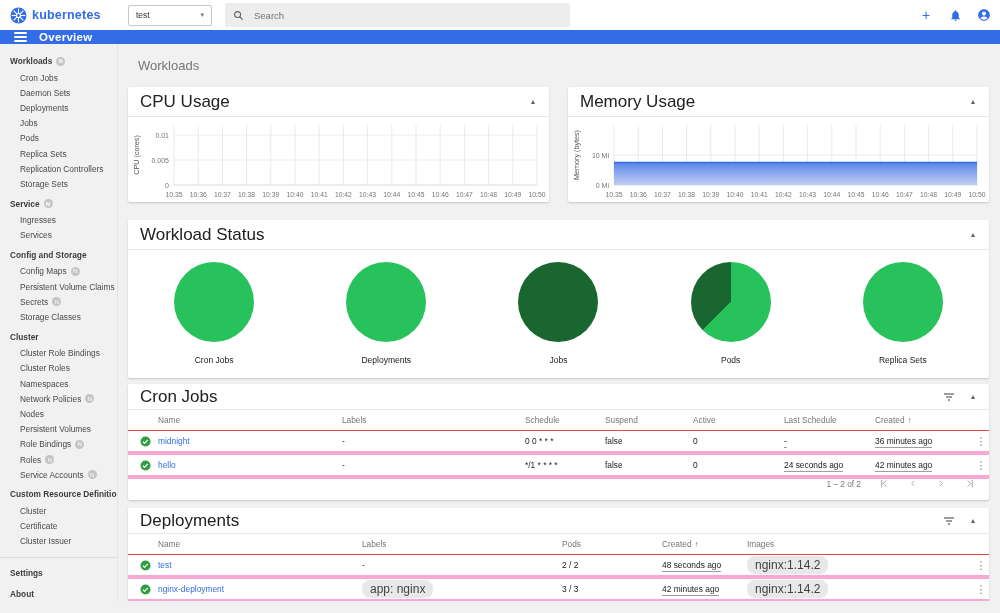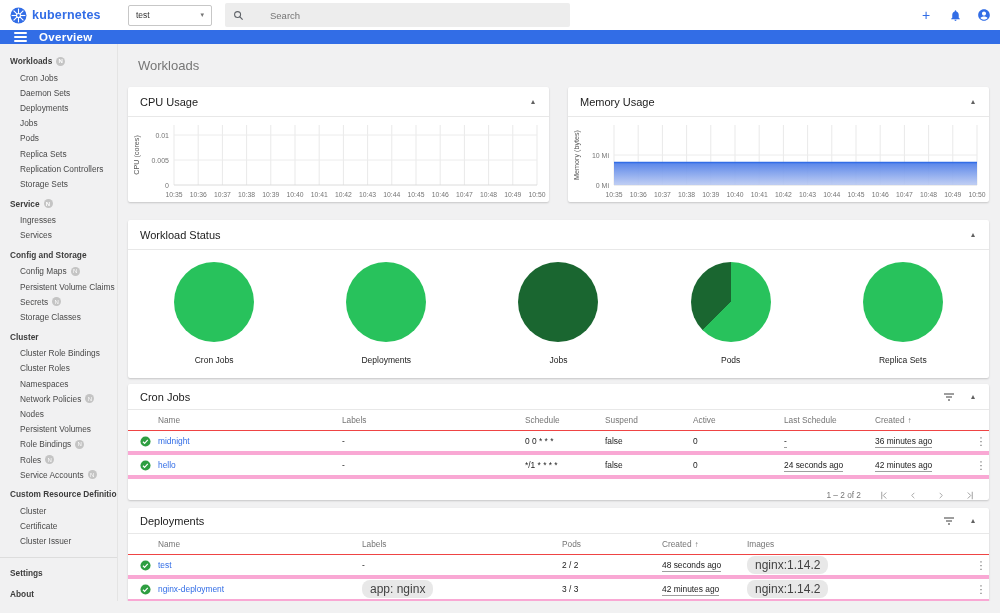--- a/index.html
+++ b/index.html
@@ -11,21 +11,21 @@
   .brand { display:flex; align-items:center; gap:5px; margin-left:10px; width:108px; cursor:pointer; }
   .brand-text { color:#326de6; font-size:12.5px; font-weight:bold; letter-spacing:.2px; }
   .ns-select { margin-left:10px; width:84px; height:21px; border:1px solid #c7c7c7; border-radius:2px;
     display:flex; align-items:center; justify-content:space-between; padding:0 7px; background:#fff; cursor:pointer; }
   .ns-select .val { font-size:8.5px; color:#333; }
   .ns-select .caret { font-size:7px; color:#757575; }
   .searchbar { margin-left:13px; width:345px; height:24px; background:#ededed; border-radius:2px;
     display:flex; align-items:center; padding:0 8px; }
   .searchbar svg { flex:0 0 auto; }
   .searchbar input { border:0; outline:0; background:transparent; font-size:9.5px; color:#333;
-    margin-left:26px; width:100%; font-family:"Liberation Sans",sans-serif; }
+    margin-left:10px; width:100%; font-family:"Liberation Sans",sans-serif; }
   .searchbar input::placeholder { color:#757575; }
   .top-icons { position:absolute; right:8px; top:0; height:30px; display:flex; align-items:center; gap:13px; }
   .icon-btn { width:16px; height:16px; display:flex; align-items:center; justify-content:center;
     color:#326de6; cursor:pointer; }
   .plus-glyph { font-size:14px; color:#326de6; line-height:1; font-weight:400; }
 
   
   .appbar { height:14px; background:#326de6; display:flex; align-items:center; color:#fff; }
   .menu-icon { width:13px; margin:0 0 0 14px; cursor:pointer; }
   .menu-icon div { height:2px; background:#fff; margin:2px 0; border-radius:1px; }
@@ -41,21 +41,21 @@
   .nav-item span.lbl { font-size:8.3px; white-space:nowrap; }
   .badge { width:9px; height:9px; border-radius:50%; background:#c4c4c4; color:#fff; font-size:6px;
     display:flex; align-items:center; justify-content:center; flex:0 0 auto; }
   .side-divider { height:1px; background:#ddd; margin:8px 0 6px 0; }
 
   .main { flex:1; padding:12px 11px 0 10px; overflow:hidden; }
   .page-title { font-size:13px; color:#767676; margin:2px 0 14px 10px; }
 
   .card { background:#fff; border-radius:2px; box-shadow:0 1px 2px rgba(0,0,0,.18); }
   .card-head { height:30px; display:flex; align-items:center; padding:0 12px; border-bottom:1px solid #e8e8e8; }
-  .card-title { font-size:11px; color:#212121; flex:1; }
+  .card-title { font-size:17px; color:#212121; flex:1; }
   .collapse-caret { font-size:8px; color:#616161; cursor:pointer; padding:2px; }
   .filter-btn { margin-right:14px; cursor:pointer; display:flex; align-items:center; }
 
   .charts-row { display:flex; gap:19px; margin-bottom:18px; }
   .chart-card { width:421px; height:115px; }
   .chart-box { width:421px; height:84px; }
 
   .status-card { margin-bottom:6px; height:158px; }
   .pies-row { display:flex; justify-content:space-around; padding-top:12px; }
   .pie-slot { display:flex; flex-direction:column; align-items:center; width:172px; }
@@ -69,21 +69,21 @@
   .thead { height:21px; border-bottom:1px solid #ef4444; }
   .th { font-size:8.3px; color:#757575; display:flex; align-items:center; gap:3px; cursor:pointer; }
   .sort-arrow { font-size:8px; color:#757575; }
   .trow { height:24px; border-bottom:4px solid #f9a8d4; }
   .td { font-size:8.4px; color:#212121; }
   .cell-icon { display:flex; justify-content:flex-start; padding-left:12px; }
   .link { color:#326de6; cursor:pointer; }
   .u { border-bottom:1px solid #9e9e9e; padding-bottom:0.5px; cursor:default; }
   .chip { display:inline-block; background:#e8e8e8; border-radius:8px; padding:2px 8px; font-size:12px; color:#424242; }
   .kebab { font-size:11px; color:#757575; cursor:pointer; text-align:center; width:16px; }
-  .tfoot { height:21px; display:flex; align-items:flex-end; justify-content:flex-end; gap:18px; padding-right:14px; }
+  .tfoot { height:21px; display:flex; align-items:flex-start; justify-content:flex-end; gap:18px; padding-right:14px; }
   .pg-text { font-size:8.3px; color:#757575; }
   .pg-icons { display:flex; gap:20px; align-items:center; }
   .pg-icons svg { cursor:pointer; }
 </style>
 </head>
 <body>
 
 <div class="topbar">
   <div class="brand">
     <svg width="17" height="17" viewBox="0 0 17 17">

